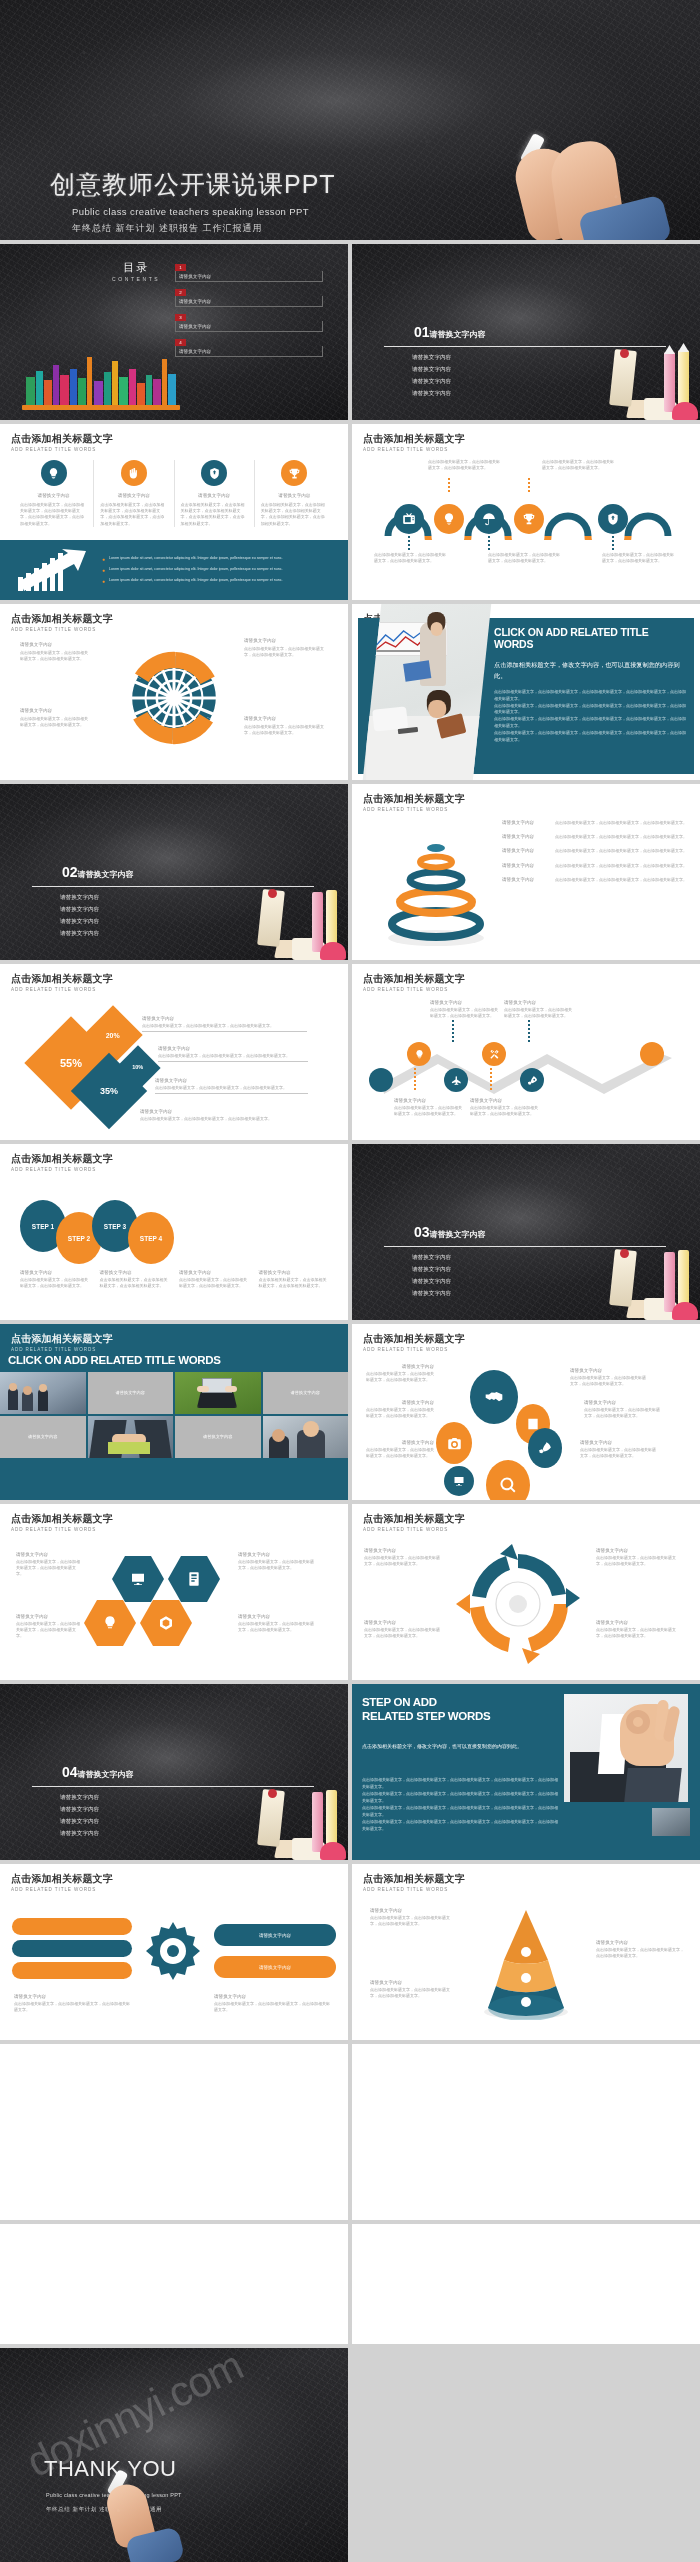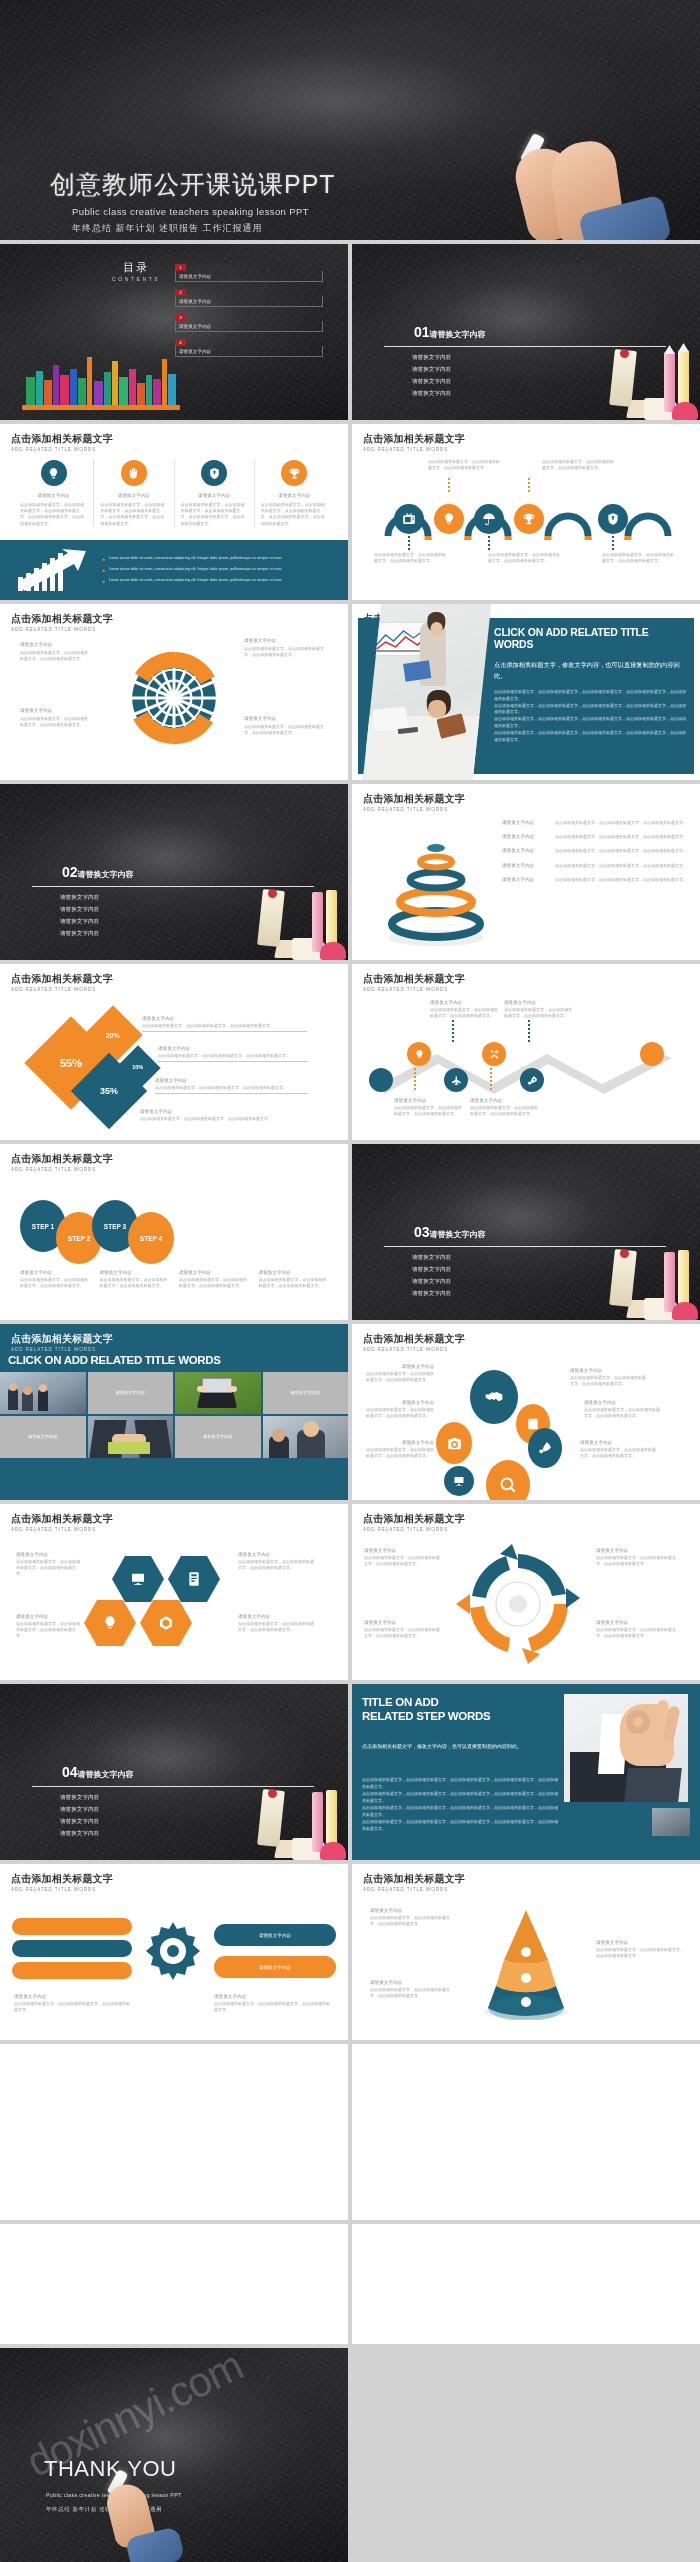--- a/index.html
+++ b/index.html
@@ -827,21 +827,21 @@
       <div style="position:absolute;left:52px;bottom:14px;width:22px;height:56px;background:linear-gradient(170deg,#fbf4e4,#ddd0b4);transform:rotate(6deg);border-radius:2px;"></div>
       <div style="position:absolute;left:60px;bottom:62px;width:9px;height:9px;border-radius:50%;background:#c8303a;"></div>
       <div style="position:absolute;left:104px;bottom:8px;width:11px;height:60px;background:linear-gradient(90deg,#f7c9d8,#e88aa9);border-radius:2px;"></div>
       <div style="position:absolute;left:118px;bottom:8px;width:11px;height:62px;background:linear-gradient(90deg,#fff6d6,#f0d878);border-radius:2px;"></div>
       <div style="position:absolute;left:112px;bottom:0;width:26px;height:18px;background:#e8496f;border-radius:12px 12px 3px 3px;"></div>
     </div>
   </div>
 
   <div class="slide" style="left:352px; top:1684px; width:348px; height:176px; background:#1d6077;">
     <div style="position:absolute;left:10px;top:12px;width:200px;">
-      <div style="font-size:11.5px;font-weight:bold;color:#fff;letter-spacing:-.3px;line-height:1.18;">TITLE ON ADD</div>
+      <div style="font-size:11.5px;font-weight:bold;color:#fff;letter-spacing:-.3px;line-height:1.18;">STEP ON ADD</div>
       <div style="font-size:11.5px;font-weight:bold;color:#fff;letter-spacing:-.3px;line-height:1.18;">RELATED STEP WORDS</div>
     </div>
     <div style="position:absolute;left:10px;top:58px;width:192px;font-size:5px;color:#fff;line-height:1.7;">点击添加相关标题文字，修改文字内容，也可以直接复制您的内容到此。</div>
     <div style="position:absolute;left:10px;top:92px;width:196px;">
       <div style="font-size:4px;color:#cfe1e6;line-height:1.75;">点击添加相关标题文字，点击添加相关标题文字，点击添加相关标题文字，点击添加相关标题文字，点击添加相关标题文字。</div>
       <div style="font-size:4px;color:#cfe1e6;line-height:1.75;">点击添加相关标题文字，点击添加相关标题文字，点击添加相关标题文字，点击添加相关标题文字，点击添加相关标题文字。</div>
       <div style="font-size:4px;color:#cfe1e6;line-height:1.75;">点击添加相关标题文字，点击添加相关标题文字，点击添加相关标题文字，点击添加相关标题文字，点击添加相关标题文字。</div>
       <div style="font-size:4px;color:#cfe1e6;line-height:1.75;">点击添加相关标题文字，点击添加相关标题文字，点击添加相关标题文字，点击添加相关标题文字，点击添加相关标题文字。</div>
     </div>
     <div style="position:absolute;left:212px;top:10px;width:124px;height:108px;background:linear-gradient(150deg,#f2f3f4,#dfe2e4);overflow:hidden;">

